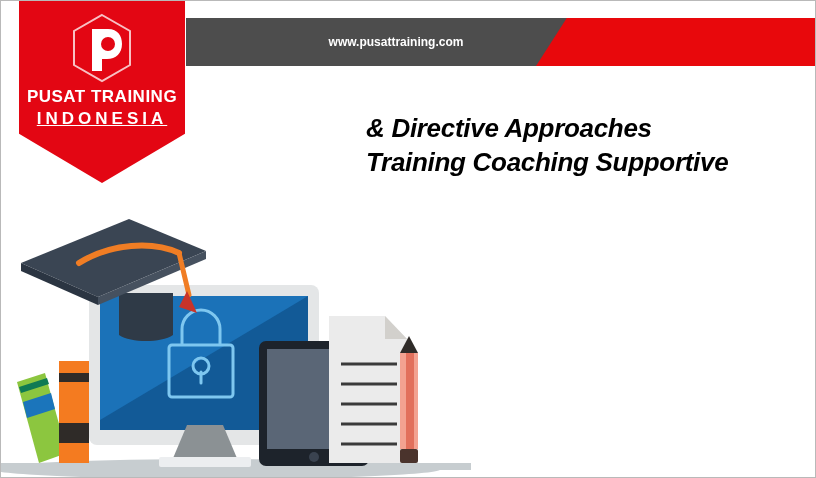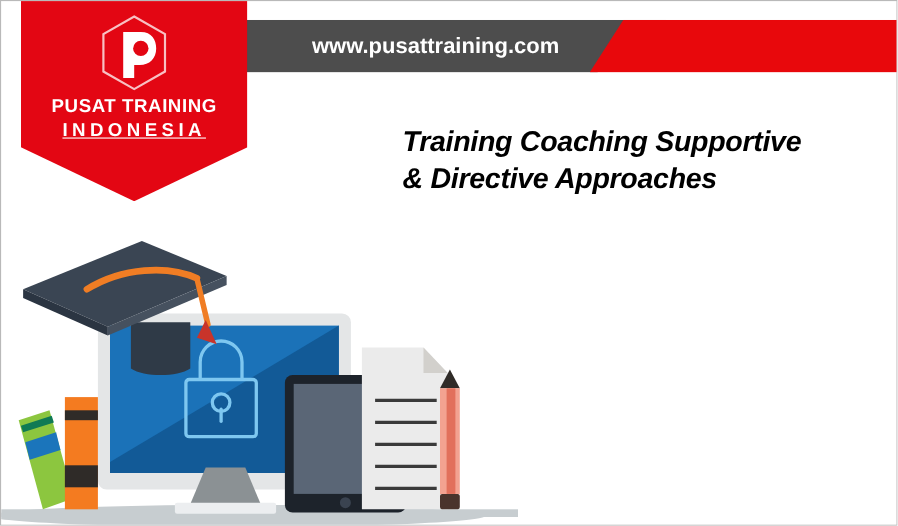--- a/index.html
+++ b/index.html
@@ -49,37 +49,36 @@
   }
   .site-url {
     position: absolute;
     left: 0;
     top: 0;
     width: 420px;
     height: 48px;
     line-height: 48px;
     text-align: center;
     color: #ffffff;
-    font-size: 20px;
+    font-size: 12px;
     font-weight: bold;
     letter-spacing: 0px;
     white-space: nowrap;
   }
 
   
   .logo-shield {
     position: absolute;
     left: 18px;
     top: 0px;
     width: 166px;
     height: 182px;
     background: #e30613;
     clip-path: polygon(0 0, 100% 0, 100% 73%, 50% 100%, 0 73%);
     text-align: center;
-    padding-left: 40px;
   }
   .logo-mark {
     position: absolute;
     left: 50%;
     top: 12px;
     transform: translateX(-50%);
     width: 64px;
     height: 72px;
   }
   .logo-text-1 {
@@ -145,22 +144,22 @@
         <polygon points="32,2 60,18 60,52 32,68 4,52 4,18" fill="none" stroke="#ffffff" stroke-width="2" opacity="0.75"></polygon>
         <path d="M22,16 L38,16 C48,16 52,23 52,31 C52,40 46,46 37,46 L32,46 L32,58 L22,58 Z" fill="#ffffff"></path>
         <circle cx="38" cy="31" r="7" fill="#e30613"></circle>
       </svg>
     </div>
     <div class="logo-text-1">PUSAT TRAINING</div>
     <div class="logo-text-2">INDONESIA</div>
   </div>
 
   <div class="title-block">
+    <div>&amp; Directive Approaches</div>
     <div>Training Coaching Supportive</div>
-    <div>&amp; Directive Approaches</div>
   </div>
 
   <div class="illustration">
     <svg viewBox="0 0 470 278" width="470" height="278" aria-hidden="true">
 
       <ellipse cx="215" cy="268" rx="225" ry="10" fill="#c7cdd0"></ellipse>
       <rect x="0" y="262" width="470" height="7" fill="#c7cdd0"></rect>
 
       <g>
         <rect x="88" y="84" width="230" height="160" rx="8" fill="#e4e6e7"></rect>

